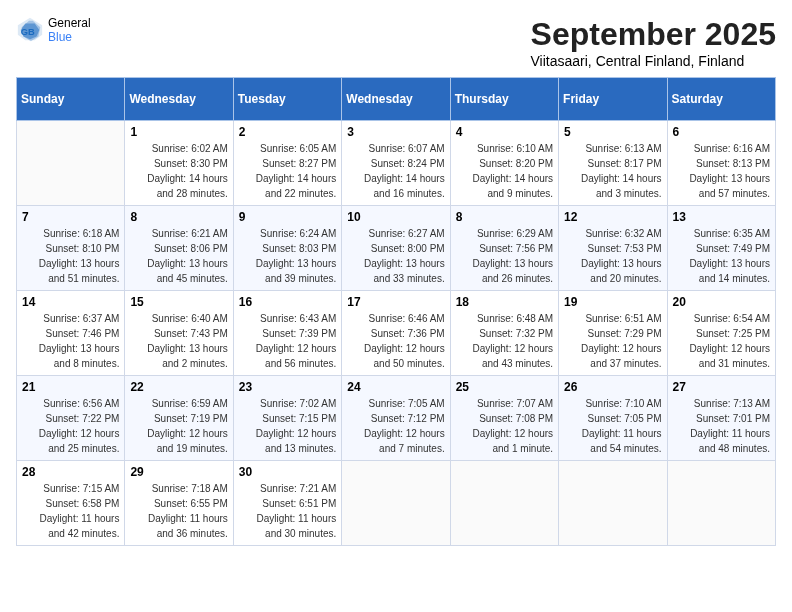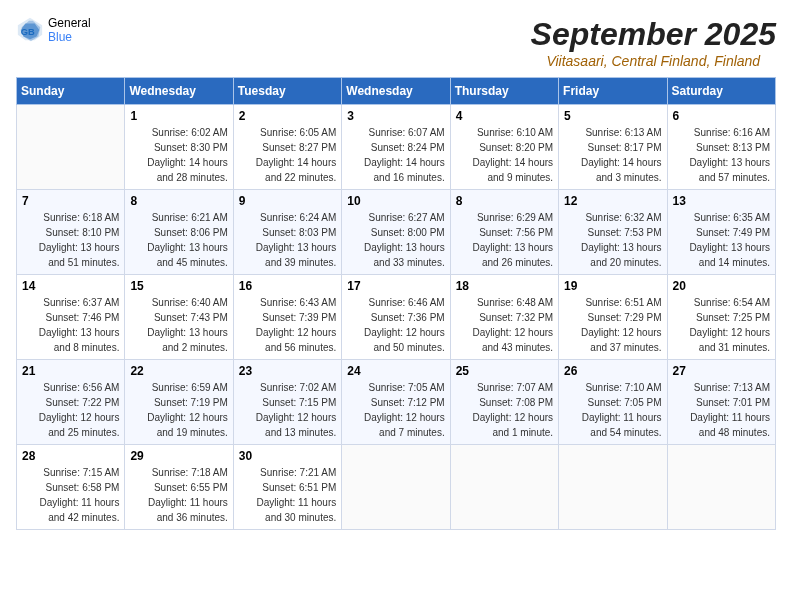--- a/index.html
+++ b/index.html
@@ -24,41 +24,40 @@
     .logo-text {
       font-size: 12px;
       font-weight: normal;
       line-height: 1.2;
     }
     .logo-icon {
       width: 28px;
       height: 28px;
     }
     .title-area {
-      text-align: center;
-      font-style: italic;
+      text-align: left;
     }
     .month-title {
       font-size: 32px;
       font-weight: bold;
       color: #222;
     }
     .subtitle {
       font-size: 14px;
-      color: #a16207;
+      color: #000000;
     }
     table {
       width: 100%;
       border-collapse: collapse;
       font-size: 11px;
     }
     thead tr th {
       background-color: #2a6abf;
       color: #fff;
-      padding: 6px 4px;
+      padding: 14px 4px;
       text-align: left;
       font-size: 12px;
       font-weight: bold;
       border: 1px solid #aac4e8;
     }
     tbody tr td {
       vertical-align: top;
       padding: 4px 5px;
       border: 1px solid #d0d8e8;
       width: calc(100% / 7);

